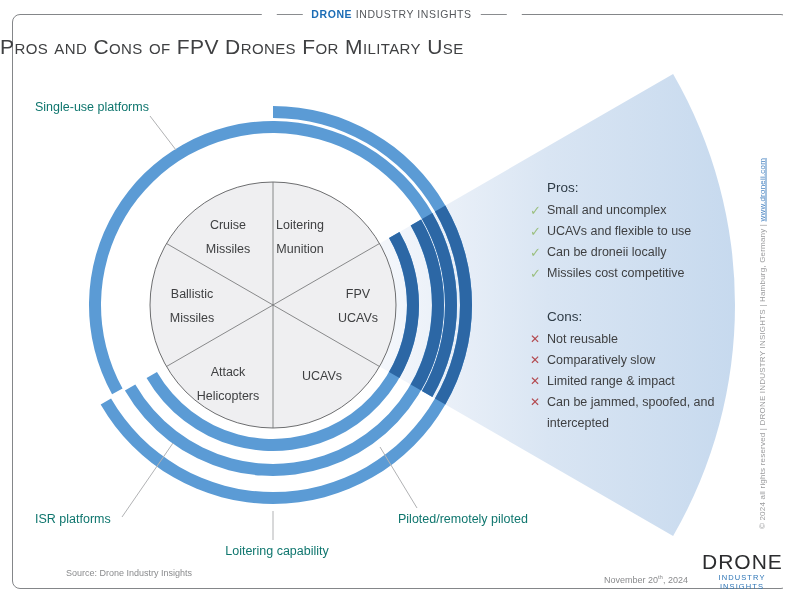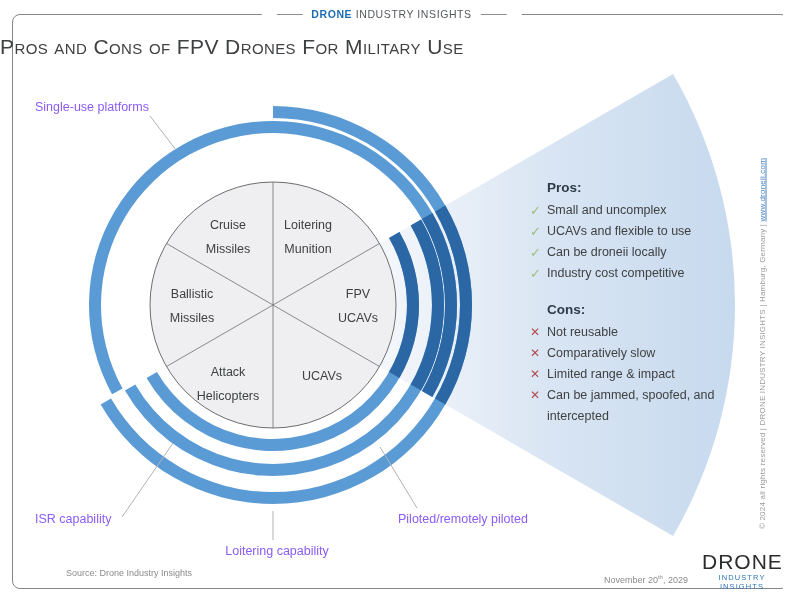--- a/index.html
+++ b/index.html
@@ -21,27 +21,27 @@
   .main-title { position:absolute; top:35px; left:0; width:100%; 
                 font-variant:small-caps; font-size:21px; letter-spacing:0.4px;
                 color:#3f4042; }
 
   svg.diagram { position:absolute; left:0; top:0; }
 
   .sector-label { position:absolute; transform:translate(-50%,-50%);
                   white-space:pre-line; text-align:center; font-size:12.5px;
                   line-height:24px; color:#3f4042; }
 
-  .callout-label { position:absolute; font-size:12.5px; color:#8b5cf6; white-space:nowrap; }
+  .callout-label { position:absolute; font-size:12.5px; color:#0f766e; white-space:nowrap; }
   .callout-center { transform:translateX(-50%); }
 
   .pros-cons { position:absolute; left:528px; top:179px; width:218px; }
-  .pc-heading { font-size:13.5px; font-weight:bold; color:#2e3b46;
+  .pc-heading { font-size:13.5px; font-weight:normal; color:#2e3b46;
                 margin:0 0 4px 19px; line-height:17px; }
-  .pc-heading.cons { margin-top:17px; }
+  .pc-heading.cons { margin-top:24px; }
   .pc-row { display:flex; font-size:12.5px; color:#3f4042; line-height:21px; }
   .pc-icon { flex:none; width:19px; padding-left:2px; font-size:13px; }
   .pc-icon.check { color:#9bbf7f; }
   .pc-icon.cross { color:#b3494f; font-size:12px; }
 
   .sidebar-vertical { position:absolute; left:567px; top:339px; width:390px;
                       transform:rotate(-90deg); transform-origin:center;
                       text-align:center; font-size:8px; letter-spacing:0.2px;
                       color:#9a9b9d; white-space:nowrap; }
   .sidebar-vertical a { color:#4a85c2; text-decoration:underline; }
@@ -101,52 +101,52 @@
   </svg>
 
   <div class="header-brand">
     <span class="dash"></span><span class="brand-bold">DRONE</span><span class="brand-rest"> INDUSTRY INSIGHTS</span><span class="dash"></span>
   </div>
 
   <div class="main-title">Pros and Cons of FPV Drones For Military Use</div>
 
   <div class="sector-label" style="left:228px; top:237px;">Cruise
 Missiles</div>
-  <div class="sector-label" style="left:308px; top:237px;">Loitering
+  <div class="sector-label" style="left:300px; top:237px;">Loitering
 Munition</div>
   <div class="sector-label" style="left:358px; top:306px;">FPV
 UCAVs</div>
   <div class="sector-label" style="left:322px; top:376px;">UCAVs</div>
   <div class="sector-label" style="left:228px; top:384px;">Attack
 Helicopters</div>
   <div class="sector-label" style="left:192px; top:306px;">Ballistic
 Missiles</div>
 
   <div class="callout-label" style="left:35px; top:100px;">Single-use platforms</div>
-  <div class="callout-label" style="left:35px; top:512px;">ISR capability</div>
+  <div class="callout-label" style="left:35px; top:512px;">ISR platforms</div>
   <div class="callout-label callout-center" style="left:277px; top:544px;">Loitering capability</div>
   <div class="callout-label" style="left:398px; top:512px;">Piloted/remotely piloted</div>
 
   <div class="pros-cons">
     <div class="pc-heading">Pros:</div>
     <div class="pc-row">
       <span class="pc-icon check">✓</span>
       <span>Small and uncomplex</span>
       </div>
     <div class="pc-row">
       <span class="pc-icon check">✓</span>
       <span>UCAVs and flexible to use</span>
       </div>
     <div class="pc-row">
       <span class="pc-icon check">✓</span>
       <span>Can be droneii locally</span>
       </div>
     <div class="pc-row">
       <span class="pc-icon check">✓</span>
-      <span>Industry cost competitive</span>
+      <span>Missiles cost competitive</span>
       </div>
 
     <div class="pc-heading cons">Cons:</div>
     <div class="pc-row">
       <span class="pc-icon cross">✕</span>
       <span>Not reusable</span>
       </div>
     <div class="pc-row">
       <span class="pc-icon cross">✕</span>
       <span>Comparatively slow</span>
@@ -160,20 +160,20 @@
       <span>Can be jammed, spoofed, and intercepted</span>
       </div>
   </div>
 
   <div class="sidebar-vertical">
     <span>© 2024 all rights reserved  |  DRONE INDUSTRY INSIGHTS  |  Hamburg, Germany  |  </span><a href="#">www.droneii.com</a>
   </div>
 
   <div class="footer-source">Source: Drone Industry Insights</div>
   <div class="footer-date">
-    <span>November 20</span><sup>th</sup><span>, 2029</span>
+    <span>November 20</span><sup>th</sup><span>, 2024</span>
   </div>
   <div class="logo">
     <div class="logo-top">DRONE</div>
     <div class="logo-bottom">INDUSTRY INSIGHTS</div>
   </div>
 
 </div>
 
 </body></html>

